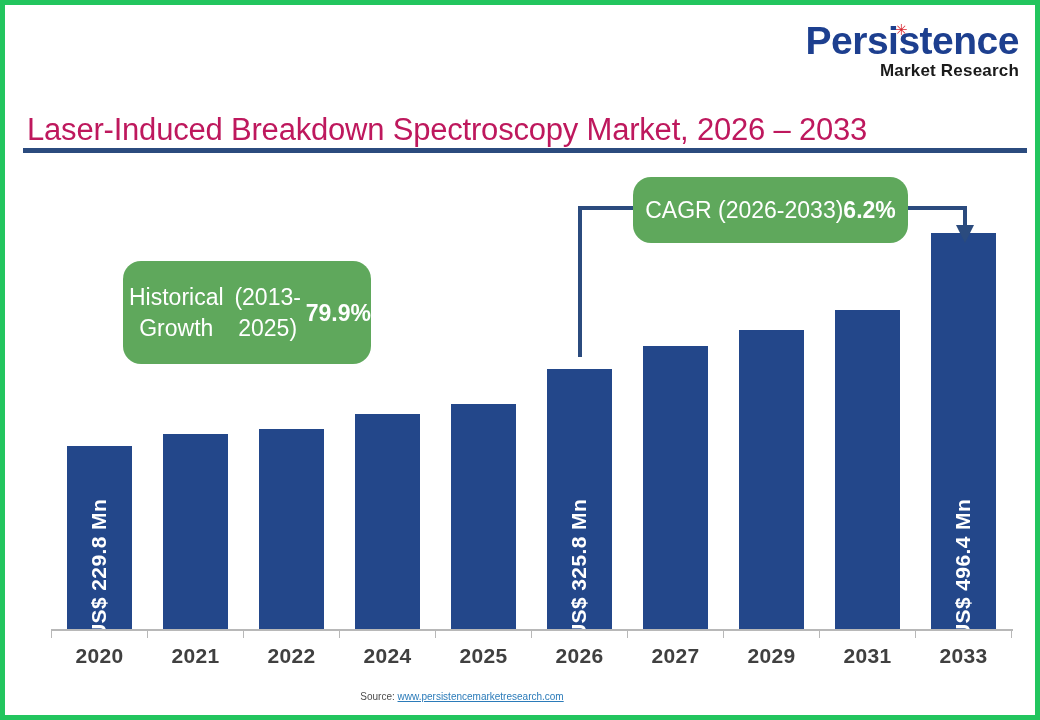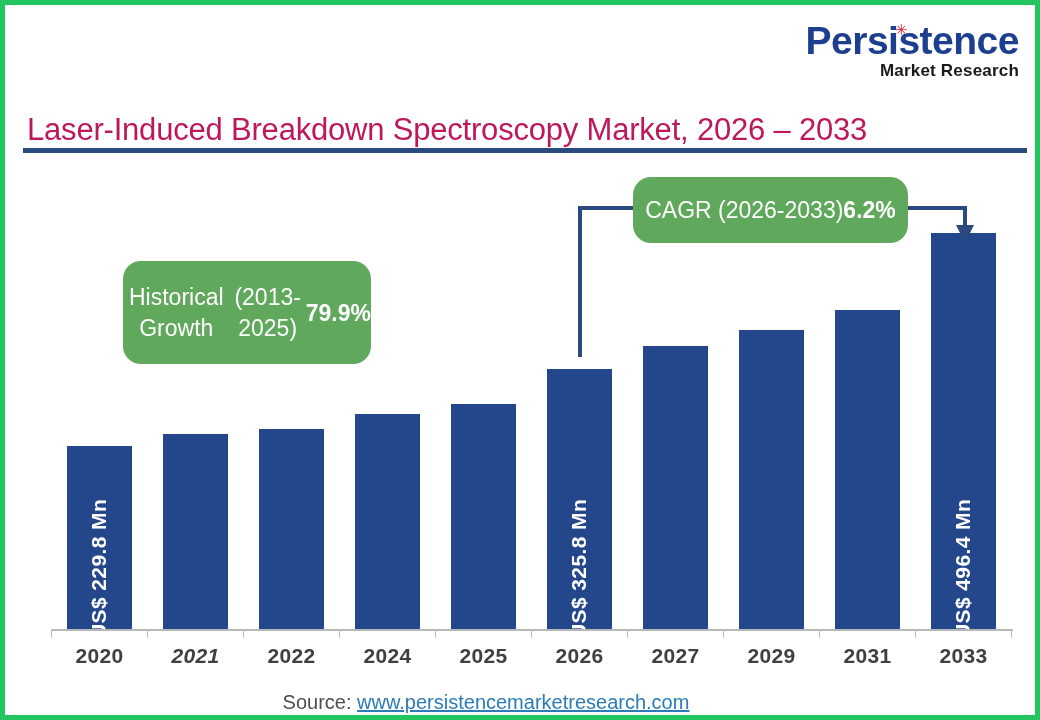--- a/index.html
+++ b/index.html
@@ -173,23 +173,22 @@
     z-index: 2;
   }
 
   
   #source {
     position: absolute;
     left: 0;
     top: 686px;
     width: 914px;
     text-align: center;
-    font-size: 20px;
+    font-size: 10px;
     color: #4d4d4d;
-    margin-left: 24px;
   }
   #source a {
     color: #2b7bb9;
     text-decoration: underline;
   }
 </style>
 </head>
 <body>
 
 <div id="page">
@@ -202,21 +201,21 @@
 
   <div id="title">Laser-Induced Breakdown Spectroscopy Market, 2026 – 2033</div>
   <div id="title-rule"></div>
 
   <div id="plot">
       <div class="bar" style="left: 62px; top: 441px; width: 65px; height: 183px; background: rgb(35, 71, 138);"></div>
       <div class="bar-label" style="left: 105.5px; top: 610px;">US$ 229.8 Mn</div>
       <div class="cat-label" style="left: 46.5px;">2020</div>
       <div class="axis-tick" style="left: 46px;"></div>
       <div class="bar" style="left: 158px; top: 429px; width: 65px; height: 195px; background: rgb(35, 71, 138);"></div>
-      <div class="cat-label" style="left: 142.5px; font-style: italic;">2021</div>
+      <div class="cat-label" style="left: 142.5px;">2021</div>
       <div class="axis-tick" style="left: 142px;"></div>
       <div class="bar" style="left: 254px; top: 424px; width: 65px; height: 200px; background: rgb(35, 71, 138);"></div>
       <div class="cat-label" style="left: 238.5px;">2022</div>
       <div class="axis-tick" style="left: 238px;"></div>
       <div class="bar" style="left: 350px; top: 409px; width: 65px; height: 215px; background: rgb(35, 71, 138);"></div>
       <div class="cat-label" style="left: 334.5px;">2024</div>
       <div class="axis-tick" style="left: 334px;"></div>
       <div class="bar" style="left: 446px; top: 399px; width: 65px; height: 225px; background: rgb(35, 71, 138);"></div>
       <div class="cat-label" style="left: 430.5px;">2025</div>
       <div class="axis-tick" style="left: 430px;"></div>

